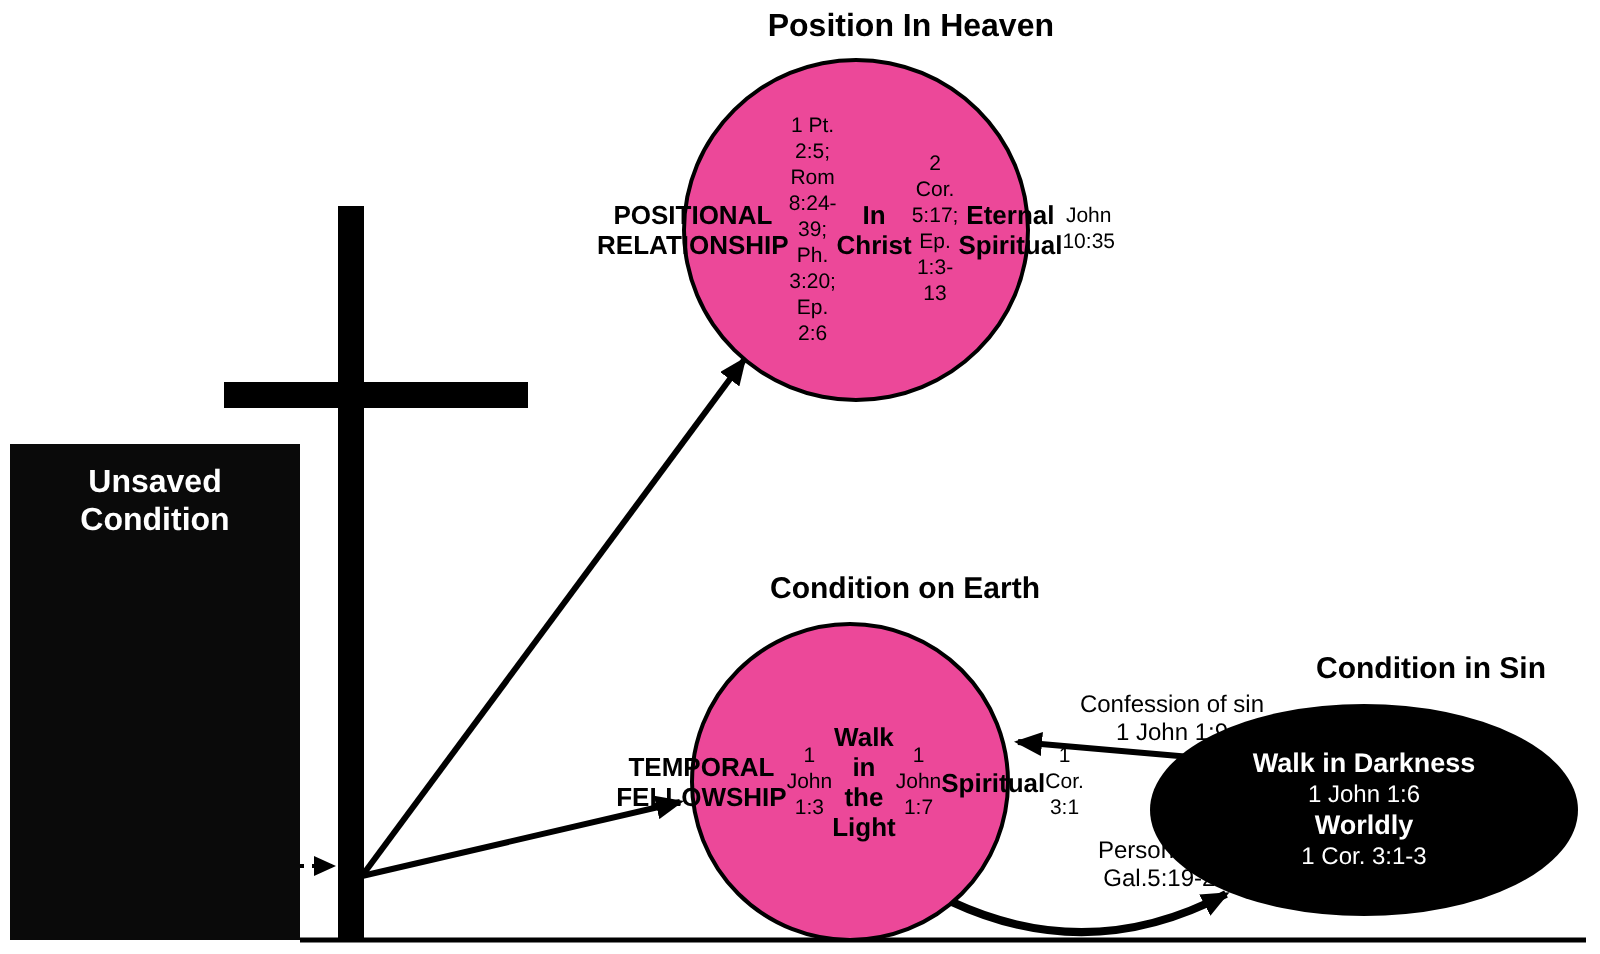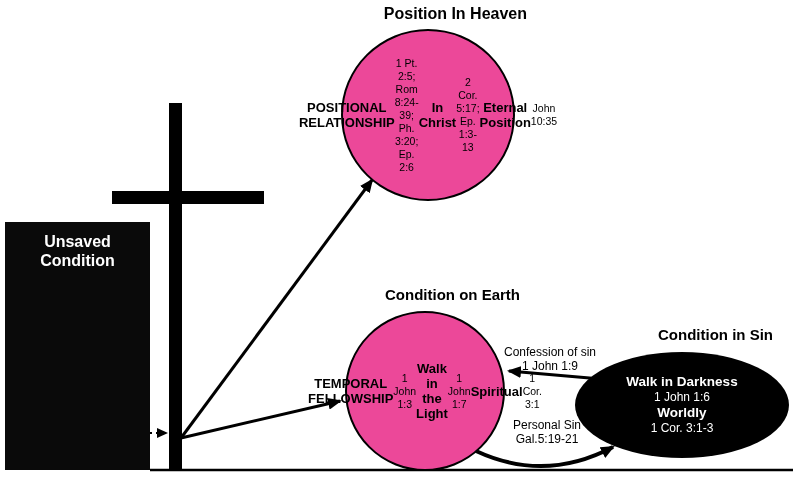--- a/index.html
+++ b/index.html
@@ -75,20 +75,21 @@
   .refs { font-size: 10.5px; line-height: 13px; max-width: 150px; }
   .gap6 { height: 7px; }
   .ellipse .hd   { font-size: 13.5px; line-height: 16px; }
   .ellipse .refs { font-size: 12px;   line-height: 15px; max-width: 180px; }
 
   .arrow-label {
     position: absolute;
     text-align: center;
     font-size: 12px;
     line-height: 14px;
+    margin-left: 36px;
   }
   .confession-label  { left: 497px; top: 345px; width: 106px; }
   .personal-sin-label{ left: 502px; top: 418px; width: 90px; }
 </style>
 </head>
 <body>
 
 <div class="canvas">
 
   <svg class="layer-svg" viewBox="0 0 800 477">
@@ -136,21 +137,21 @@
   <div class="diagram-title sin-title">Condition in Sin</div>
   <div class="diagram-title earth-title">Condition on Earth</div>
 
   <div class="circle heaven-circle">
     <div class="hd narrow">POSITIONAL RELATIONSHIP</div>
     <div class="refs">1 Pt. 2:5; Rom 8:24-39; Ph. 3:20; Ep. 2:6</div>
     <div class="gap6"></div>
     <div class="hd">In Christ</div>
     <div class="refs">2 Cor. 5:17; Ep. 1:3-13</div>
     <div class="gap6"></div>
-    <div class="hd">Eternal Position</div>
+    <div class="hd">Eternal Spiritual</div>
     <div class="refs">John 10:35</div>
   </div>
 
   <div class="circle earth-circle">
     <div class="hd narrow">TEMPORAL FELLOWSHIP</div>
     <div class="refs">1 John 1:3</div>
     <div class="gap6"></div>
     <div class="hd">Walk in the Light</div>
     <div class="refs">1 John 1:7</div>
     <div class="gap6"></div>

